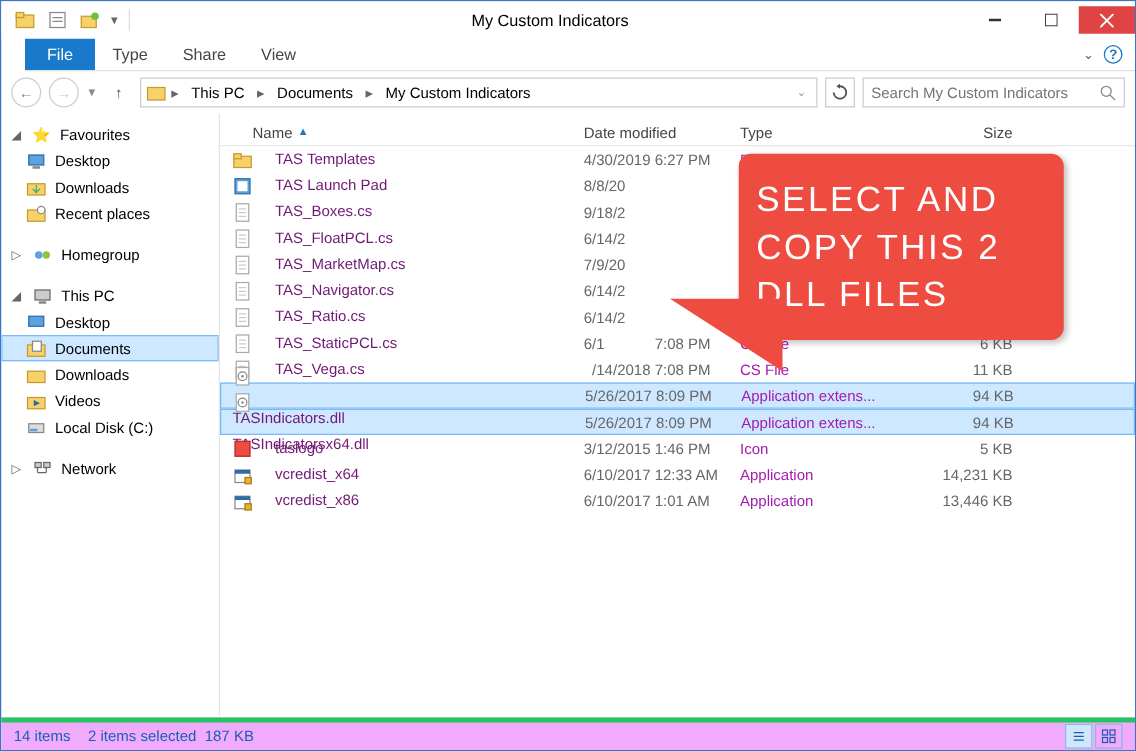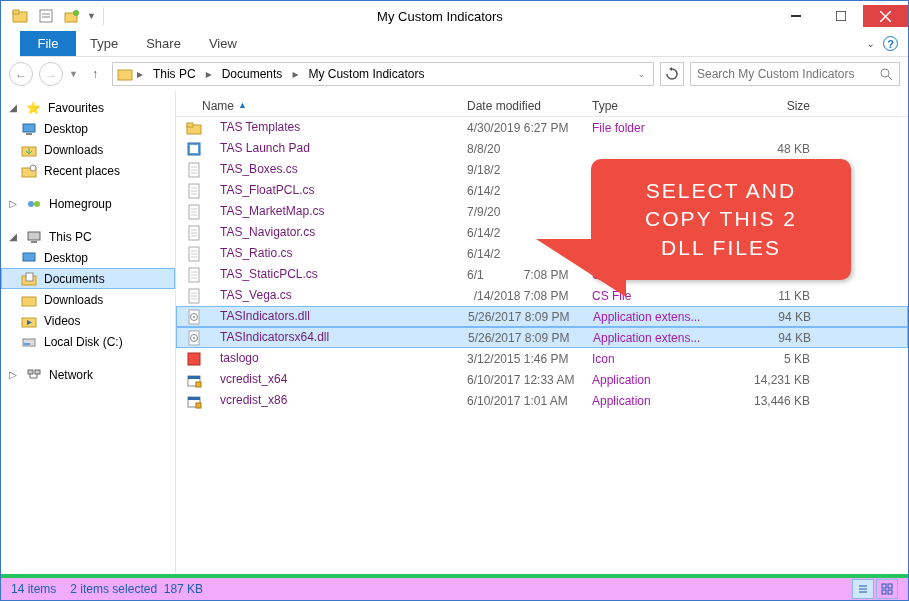--- a/index.html
+++ b/index.html
@@ -44,28 +44,28 @@
   .colh.date { width: 125px; }
   .colh.type { width: 120px; }
   .colh.size { width: 110px; text-align: right; justify-content: flex-end; }
   .sortarrow { color: #1f78c7; font-size: 9px; position: relative; top: -1px; }
 
   .filelist { }
   .row { height: 21px; display: flex; align-items: center; }
   .row.sel { background: #cde8ff; border: 1px solid #7abaf9; height: 21px; }
   .cell { padding: 0 6px; white-space: nowrap; overflow: hidden; text-overflow: ellipsis; }
   .cell.name { width: 285px; padding-left: 10px; display: flex; align-items: flex-start; gap: 18px; color: #701a75; }
-  .row.sel .cell.name { padding-left: 9px; }
+  .row.sel .cell.name { padding-left: 9px; flex-direction: column; }
   .cell.date { width: 125px; color: #666; }
   .cell.type { width: 120px; color: #a21caf; }
   .cell.size { width: 110px; text-align: right; color: #666; }
   .ficon { width: 16px; height: 16px; display: flex; align-items: center; justify-content: center; flex-shrink: 0; }
 
   .callout { position: absolute; left:415px; top:32px; width: 260px; }
-  .callout-box { background: #ee4c41; border-radius: 10px; padding: 18px 14px; color: #fff; font-size: 21px; text-align: center; line-height: 1.35; letter-spacing: 2px; font-weight: 400; box-shadow: 2px 2px 5px rgba(0,0,0,0.25); margin-top: 36px; }
+  .callout-box { background: #ee4c41; border-radius: 10px; padding: 18px 14px; color: #fff; font-size: 28px; line-height: 1.35; letter-spacing: 2px; font-weight: 400; box-shadow: 2px 2px 5px rgba(0,0,0,0.25); }
   .callout-tail { position: absolute; left: -55px; top: 116px; width: 0; height: 0; border-top: 0px solid transparent; border-bottom: 58px solid transparent; border-right: 90px solid #ee4c41; }
 
   .statusbar { position: absolute; bottom: 0; left: 0; right: 0; height: 26px; border-top: 4px solid #22c55e; display: flex; align-items: center; padding: 0 10px; background: #f0abfc; color: #1a5fb4; font-size: 12px; }
   .statusbar .sep { width: 14px; }
   .viewtoggle { margin-left: auto; display: flex; gap: 2px; }
   .viewbtn { width: 22px; height: 20px; border: 1px solid #8cb7e0; display: flex; align-items: center; justify-content: center; }
   .viewbtn.active { background: #cfe6fb; }
 
   
   svg { display: block; }

